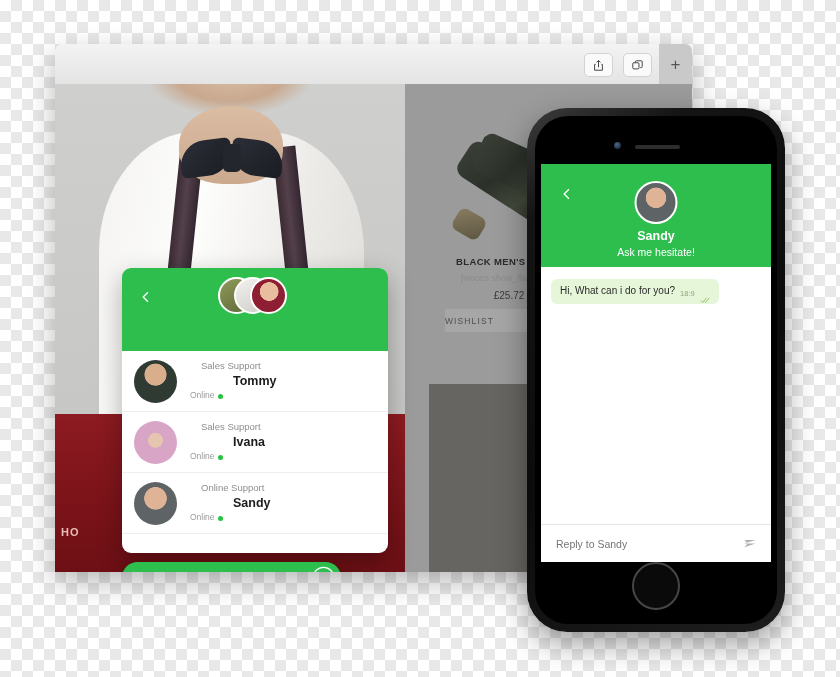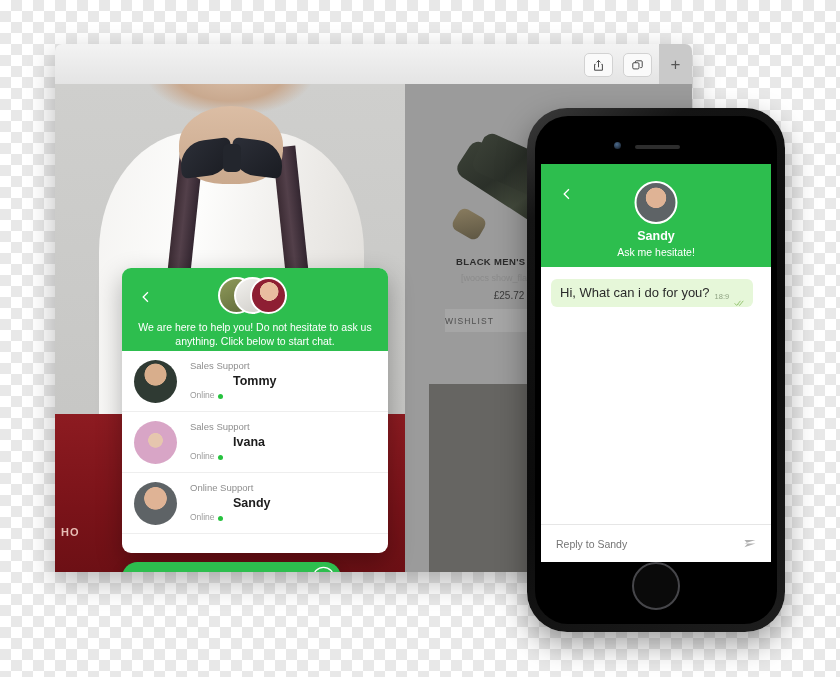--- a/index.html
+++ b/index.html
@@ -343,20 +343,21 @@
     flex: 0 0 43px;
     margin-right: 13px;
   }
   #av-tommy { background: radial-gradient(circle at 50% 34%, #d8ae8c 0 30%, #2f3a33 32% 100%); }
   #av-ivana { background: radial-gradient(circle at 50% 45%, #e6c6ae 0 22%, #d8a5c6 24% 100%); }
   #av-sandy { background: radial-gradient(circle at 50% 38%, #dfb395 0 32%, #5e6366 34% 100%); }
   .agent-dept {
     font-size: 9.5px;
     color: #8e8e8e;
     line-height: 1.3;
+    margin-left: 11px;
   }
   .agent-name {
     font-size: 12.5px;
     font-weight: bold;
     color: #1c1c1c;
     line-height: 1.45;
     margin-left: 43px;
   }
   .agent-status {
     font-size: 8.5px;
@@ -493,21 +494,21 @@
   #ph-bubble {
     display: inline-flex;
     align-items: flex-end;
     gap: 5px;
     background: #e6f7d9;
     border-radius: 6px;
     padding: 6px 8px 6px 9px;
     max-width: 200px;
   }
   #ph-bubble-text {
-    font-size: 13px;
+    font-size: 10px;
     color: #2a2a2a;
     line-height: 1.25;
   }
   #ph-bubble-time {
     font-size: 7.5px;
     color: #8fa383;
     white-space: nowrap;
   }
   #ph-ticks {
     width: 11px; height: 8px;
@@ -624,21 +625,20 @@
           <path d="M10.2 2.6 4.8 8l5.4 5.4"></path>
         </svg>
       </span>
 
       <div id="avatar-stack">
         <div class="stack-av" id="stk-1"></div>
         <div class="stack-av" id="stk-2"></div>
         <div class="stack-av" id="stk-3"></div>
       </div>
 
-      <div id="widget-tagline">We are here to help you! Do not hesitate to ask us anything. Click below to start chat.</div>
     </div>
 
     <div class="agent-row">
       <div class="agent-avatar" id="av-tommy"></div>
       <div>
         <div class="agent-dept">Sales Support</div>
         <div class="agent-name">Tommy</div>
         <div class="agent-status"><span>Online</span><span class="status-dot"></span></div>
       </div>
     </div>

